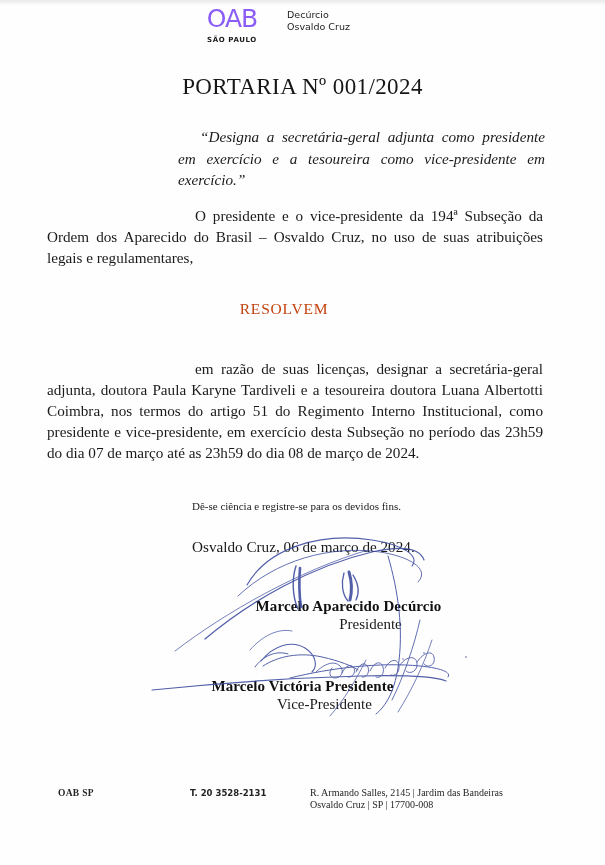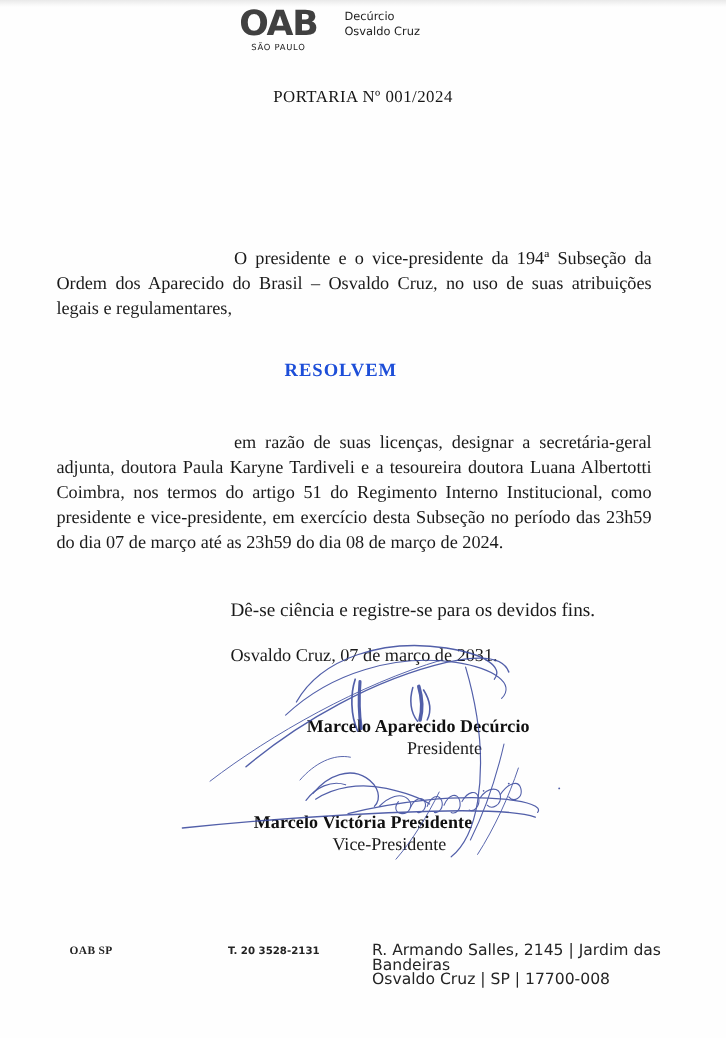--- a/index.html
+++ b/index.html
@@ -38,50 +38,50 @@
     gap: 9px;
   }
   .logo-block {
     display: flex;
     flex-direction: column;
     align-items: center;
     width: 92px;
   }
   .logo-oab {
     font-family: "DejaVu Sans", sans-serif;
-    font-weight: bold;
-    font-size: 29px;
+    font-weight: normal;
+    font-size: 25px;
     letter-spacing: -1px;
     line-height: 30px;
-    color: #404040;
+    color: #8b5cf6;
   }
   .logo-sub {
     font-family: "DejaVu Sans", sans-serif;
-    font-weight: normal;
+    font-weight: bold;
     font-size: 7px;
     letter-spacing: 0.6px;
     color: #1a1a1a;
     margin-top: 2px;
   }
   .letterhead-right {
     font-family: "DejaVu Sans", sans-serif;
     font-size: 9.5px;
     line-height: 12px;
     color: #1c1c1c;
     padding-top: 5px;
   }
 
   
   #doc-title {
     position: absolute;
     top: 74px;
     left: 0;
     width: 605px;
     text-align: center;
-    font-size: 14px;
+    font-size: 23px;
     letter-spacing: 0.4px;
     color: #161616;
   }
 
   
   .para {
     position: absolute;
     text-align: justify;
     font-size: 15.2px;
     line-height: 21px;
@@ -100,36 +100,36 @@
     left: 47px;
     width: 496px;
     text-indent: 148px;
   }
   #resolve-heading {
     position: absolute;
     top: 300px;
     left: 0;
     width: 568px;
     text-align: center;
-    font-weight: bold;
+    font-weight: normal;
     font-size: 15.5px;
     letter-spacing: 0.8px;
-    color: #1d4ed8;
+    color: #c2410c;
   }
   #main-para {
     top: 358px;
     left: 47px;
     width: 496px;
     text-indent: 148px;
   }
   #notice-line {
     position: absolute;
     top: 500px;
     left: 192px;
-    font-size: 16px;
+    font-size: 11px;
     color: #1a1a1a;
   }
   #place-date-line {
     position: absolute;
     top: 538px;
     left: 192px;
     font-size: 15.2px;
     color: #1a1a1a;
   }
 
@@ -187,22 +187,23 @@
     position: absolute;
     left: 190px;
     top: 2px;
     font-weight: bold;
     font-size: 8.5px;
   }
   #footer-address {
     position: absolute;
     left: 310px;
     top: 1px;
-    font-size: 13px;
+    font-size: 10px;
     line-height: 12px;
+    font-family: Liberation Serif, serif;
   }
 </style>
 </head>
 <body>
 
 <div id="page">
 
   <div id="scan-top-edge"></div>
 
   <div id="letterhead">
@@ -211,29 +212,30 @@
       <div class="logo-sub">SÃO PAULO</div>
     </div>
     <div class="letterhead-right">
       <div>Decúrcio</div>
       <div>Osvaldo Cruz</div>
     </div>
   </div>
 
   <div id="doc-title">PORTARIA Nº 001/2024</div>
 
+  <div class="para" id="quote-para">“Designa a secretária-geral adjunta como presidente em exercício e a tesoureira como vice-presidente em exercício.”</div>
 
   <div class="para" id="intro-para">O presidente e o vice-presidente da 194ª Subseção da Ordem dos Aparecido do Brasil – Osvaldo Cruz, no uso de suas atribuições legais e regulamentares,</div>
 
   <div id="resolve-heading">RESOLVEM</div>
 
   <div class="para" id="main-para">em razão de suas licenças, designar a secretária-geral adjunta, doutora Paula Karyne Tardiveli e a tesoureira doutora Luana Albertotti Coimbra, nos termos do artigo 51 do Regimento Interno Institucional, como presidente e vice-presidente, em exercício desta Subseção no período das 23h59 do dia 07 de março até as 23h59 do dia 08 de março de 2024.</div>
 
   <div id="notice-line">Dê-se ciência e registre-se para os devidos fins.</div>
-  <div id="place-date-line">Osvaldo Cruz, 07 de março de 2031.</div>
+  <div id="place-date-line">Osvaldo Cruz, 06 de março de 2024.</div>
 
   <div class="sig-block" id="sig-president">
     <div class="sig-name">Marcelo Aparecido Decúrcio</div>
     <div class="sig-role">Presidente</div>
   </div>
 
   <div class="sig-block" id="sig-vice">
     <div class="sig-name">Marcelo Victória Presidente</div>
     <div class="sig-role">Vice-Presidente</div>
   </div>

